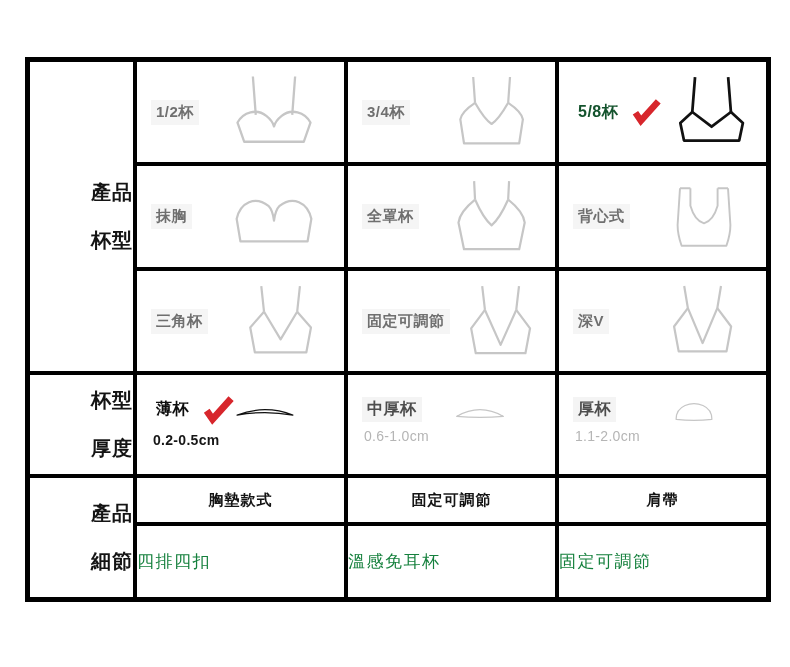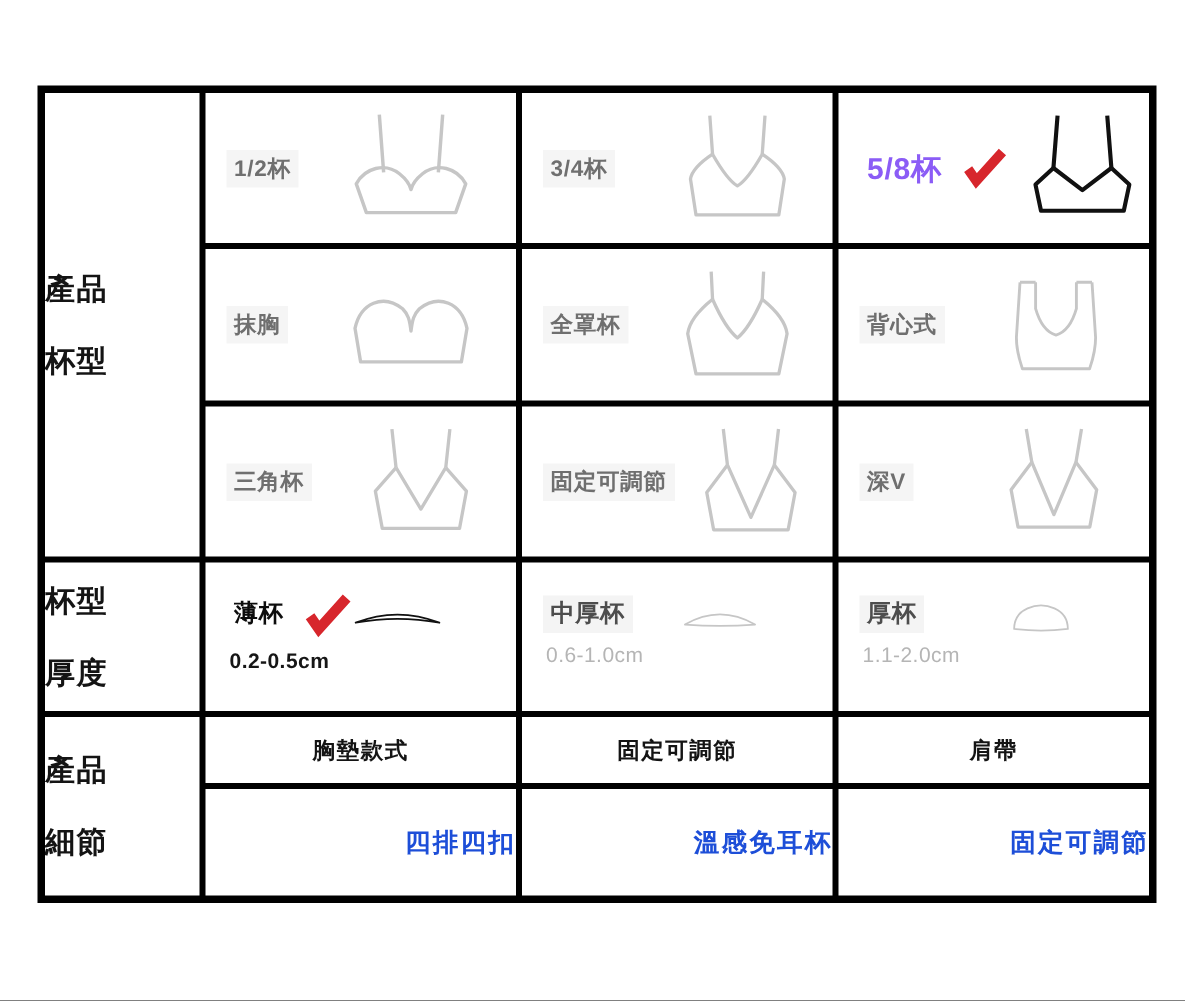--- a/index.html
+++ b/index.html
@@ -11,52 +11,52 @@
   .spec-table{
     position:absolute;left:25px;top:57px;width:746px;height:545px;
     background:#000;display:grid;box-sizing:border-box;
     grid-template-columns:103px 1fr 1fr 1fr;
     grid-template-rows:100px 101px 100px 99px 44px 1fr;
     gap:4px;padding:5px;
   }
   .cell{background:#fff;position:relative;overflow:hidden;}
   
   .hdr{
-    display:flex;flex-direction:column;justify-content:center;align-items:flex-start;
+    display:flex;flex-direction:column;justify-content:center;align-items:flex-end;
     gap:21px;font-weight:700;font-size:20px;color:#141414;letter-spacing:1px;
   }
   .hdr-cup{grid-column:1;grid-row:1/4;}
   .hdr-thick{grid-column:1;grid-row:4;}
   .hdr-detail{grid-column:1;grid-row:5/7;}
   
   .cup{display:flex;align-items:center;padding:0 14px;}
   .cup-label{
     font-size:15px;font-weight:700;color:#6f6f6f;background:#f5f5f5;
     padding:3px 5px;white-space:nowrap;letter-spacing:.5px;
   }
-  .cup.sel .cup-label{color:#8b5cf6;background:transparent;font-size:20px;}
+  .cup.sel .cup-label{color:#14532d;background:transparent;font-size:16px;}
   .cup-icon{margin-left:auto;margin-right:8px;flex:0 0 auto;}
   .check{flex:0 0 auto;margin-left:8px;transform:rotate(4deg);}
   
   .thick{display:flex;align-items:center;padding:0 14px;}
   .thick-left{display:flex;flex-direction:column;gap:6px;transform:translateY(-4px);}
   .thick-line{display:flex;align-items:center;}
   .thick-label{
     font-size:16px;font-weight:700;color:#4d4d4d;background:#f4f4f4;
     padding:2px 5px;white-space:nowrap;letter-spacing:.5px;
   }
   .thick.sel .thick-label{color:#0d0d0d;background:transparent;}
   .thick-range{font-size:14px;color:#b5b5b5;letter-spacing:.3px;padding-left:2px;}
   .thick.sel .thick-range{color:#161616;font-weight:700;}
   .lens-icon{margin-left:auto;margin-right:34px;transform:translateY(-14px);flex:0 0 auto;}
   
   .dhead{display:flex;align-items:center;justify-content:center;
     font-size:15px;font-weight:700;color:#141414;letter-spacing:1px;}
-  .dval{display:flex;align-items:center;justify-content:flex-end;
-    font-size:17px;font-weight:700;color:#1d4ed8;letter-spacing:1.5px;}
+  .dval{display:flex;align-items:center;justify-content:flex-start;
+    font-size:17px;font-weight:400;color:#15803d;letter-spacing:1.5px;}
   svg{display:block;}
 </style>
 </head>
 <body>
 
 <div class="spec-table">
 
   <div class="cell hdr hdr-cup">
     <span>產品</span>
     <span>杯型</span>

